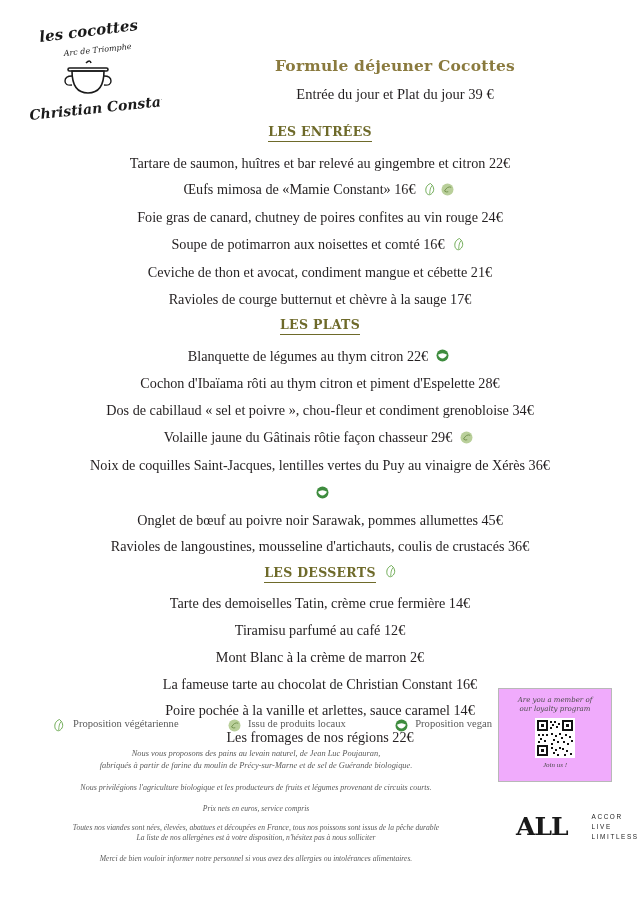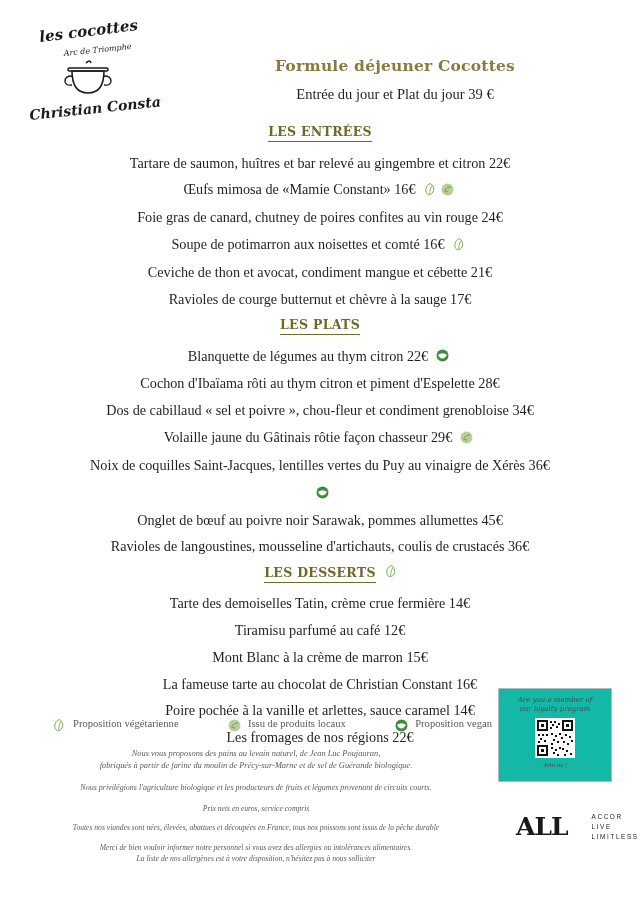--- a/index.html
+++ b/index.html
@@ -143,21 +143,21 @@
   .fp5 { font-size: 7.6px; line-height: 1.5; margin-top: 10px; }
 
   
   .loyalty {
     position: absolute;
     left: 498px;
     top: 688px;
     width: 112px;
     height: 92px;
     border: 1px solid #b8b8b8;
-    background: #14b8a6;
+    background: #f0abfc;
     text-align: center;
   }
   .loy-top {
     font-family: "DejaVu Serif", serif;
     font-style: italic;
     font-size: 7px;
     color: #4a4a4a;
     line-height: 1.3;
     padding-top: 7px;
   }
@@ -262,21 +262,21 @@
               <path d="M4 9 q6 -4 12 0 q-3 5 -6 5 q-4 0 -6 -5 Z" fill="#ffffff"></path>
             </svg></span></span></div>
       <div class="dish"><span class="label">Onglet de bœuf au poivre noir Sarawak, pommes allumettes 45€</span></div>
       <div class="dish"><span class="label">Ravioles de langoustines, mousseline d'artichauts, coulis de crustacés 36€</span></div>
       <div class="section-title"><span class="txt">LES DESSERTS</span><span class="vg-mark"><span class="badge"><svg width="15" height="15" viewBox="0 0 20 20">
               <path d="M10 2 C5 4 3 8 4 13 C5 17 9 18 11 16 C15 13 16 7 10 2 Z" fill="none" stroke="#6aa84f" stroke-width="1.3"></path>
               <path d="M9 16 C9 11 10 7 12 5" fill="none" stroke="#6aa84f" stroke-width="1.1"></path>
             </svg></span></span></div>
       <div class="dish"><span class="label">Tarte des demoiselles Tatin, crème crue fermière 14€</span></div>
       <div class="dish"><span class="label">Tiramisu parfumé au café 12€</span></div>
-      <div class="dish"><span class="label">Mont Blanc à la crème de marron 15€</span></div>
+      <div class="dish"><span class="label">Mont Blanc à la crème de marron 2€</span></div>
       <div class="dish"><span class="label">La fameuse tarte au chocolat de Christian Constant 16€</span></div>
       <div class="dish"><span class="label">Poire pochée à la vanille et arlettes, sauce caramel 14€</span></div>
       <div class="dish"><span class="label">Les fromages de nos régions 22€</span></div>
     </div>
 
   <div class="legend">
     <div class="legend-item">
       <span class="badge">
         <svg width="15" height="15" viewBox="0 0 20 20">
             <path d="M10 2 C5 4 3 8 4 13 C5 17 9 18 11 16 C15 13 16 7 10 2 Z" fill="none" stroke="#6aa84f" stroke-width="1.3"></path>
@@ -305,22 +305,22 @@
       <span>Proposition vegan</span>
     </div>
   </div>
 
   <div class="fineprint">
     <div class="fp1 fp-line">Nous vous proposons des pains au levain naturel, de Jean Luc Poujauran,</div>
     <div class="fp1 fp-line" style="margin-top:0">fabriqués à partir de farine du moulin de Précy-sur-Marne et de sel de Guérande biologique.</div>
     <div class="fp2 fp-line">Nous privilégions l'agriculture biologique et les producteurs de fruits et légumes provenant de circuits courts.</div>
     <div class="fp3 fp-line">Prix nets en euros, service compris</div>
     <div class="fp4 fp-line">Toutes nos viandes sont nées, élevées, abattues et découpées en France, tous nos poissons sont issus de la pêche durable</div>
+    <div class="fp5 fp-line" style="margin-top:0">La liste de nos allergènes est à votre disposition, n'hésitez pas à nous solliciter</div>
     <div class="fp5 fp-line">Merci de bien vouloir informer notre personnel si vous avez des allergies ou intolérances alimentaires.</div>
-    <div class="fp5 fp-line" style="margin-top:0">La liste de nos allergènes est à votre disposition, n'hésitez pas à nous solliciter</div>
   </div>
 
   <div class="loyalty">
     <div class="loy-top">Are you a member of</div>
     <div class="loy-top" style="padding-top:0">our loyalty program</div>
     <div class="qr">
       <svg width="40" height="40" viewBox="0 0 40 40" shape-rendering="crispEdges">
         <rect width="40" height="40" fill="#ffffff"></rect>
         <g fill="#111">
           <rect x="2" y="2" width="11" height="11"></rect>

